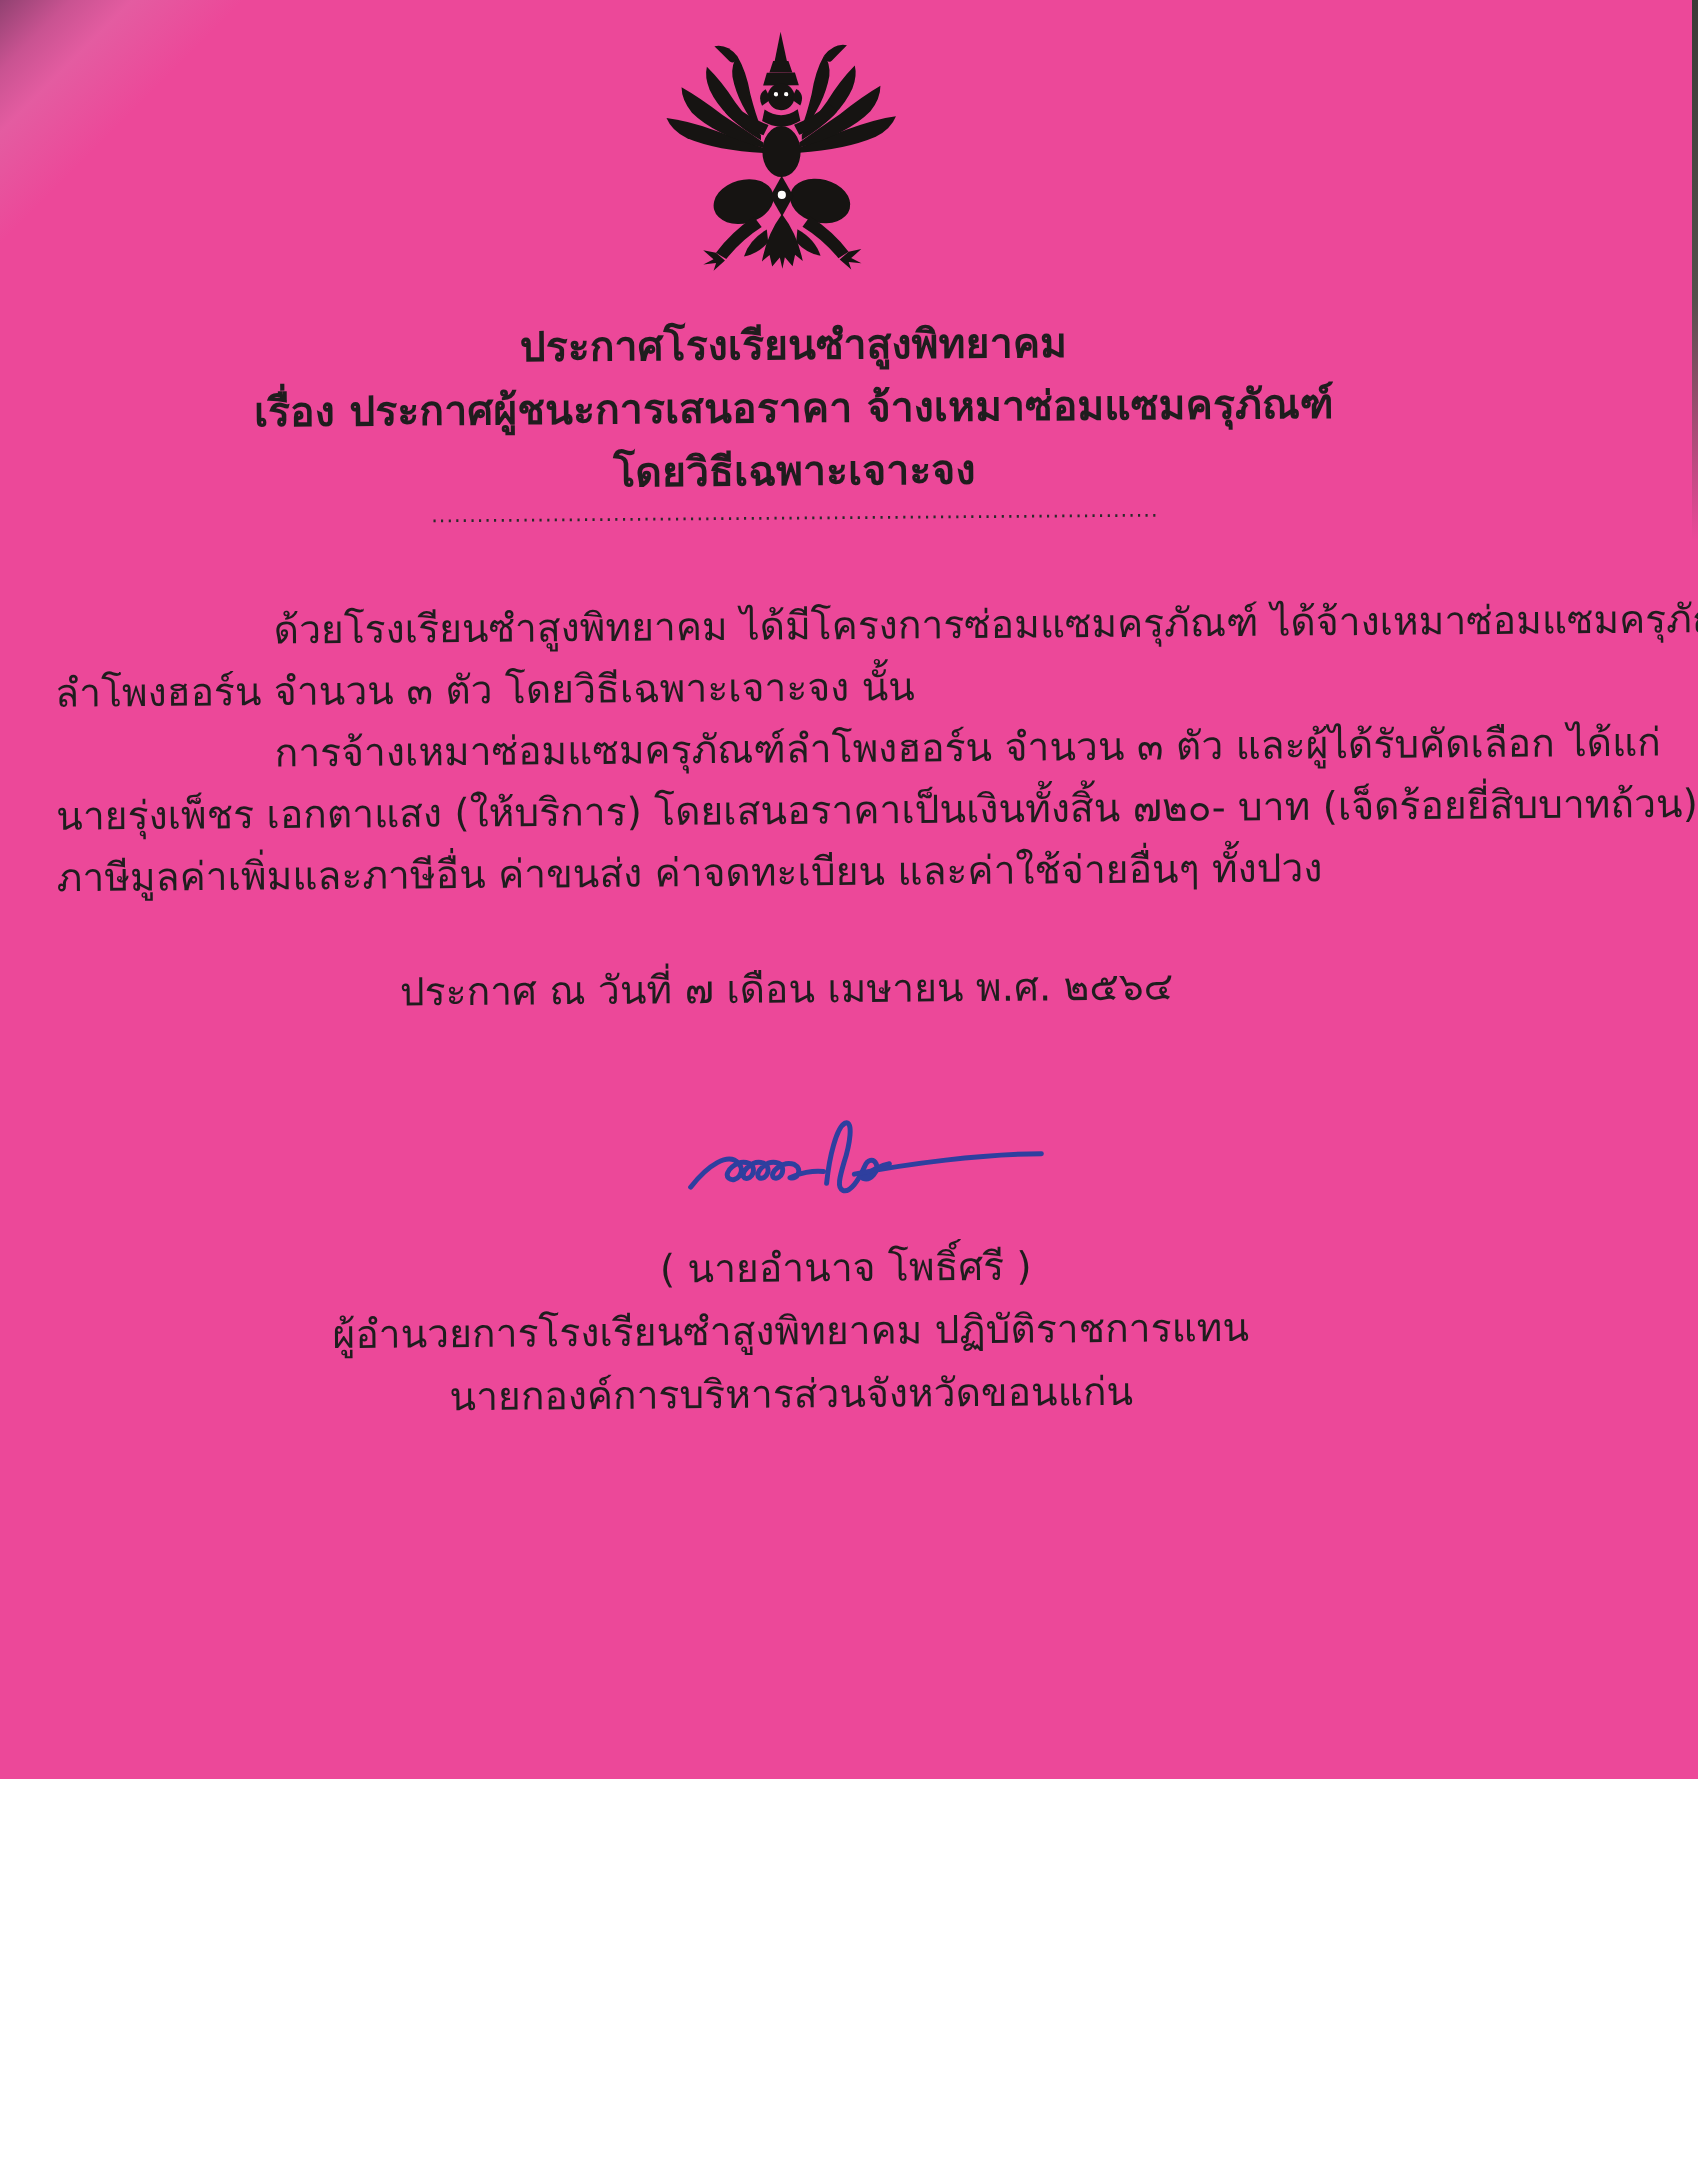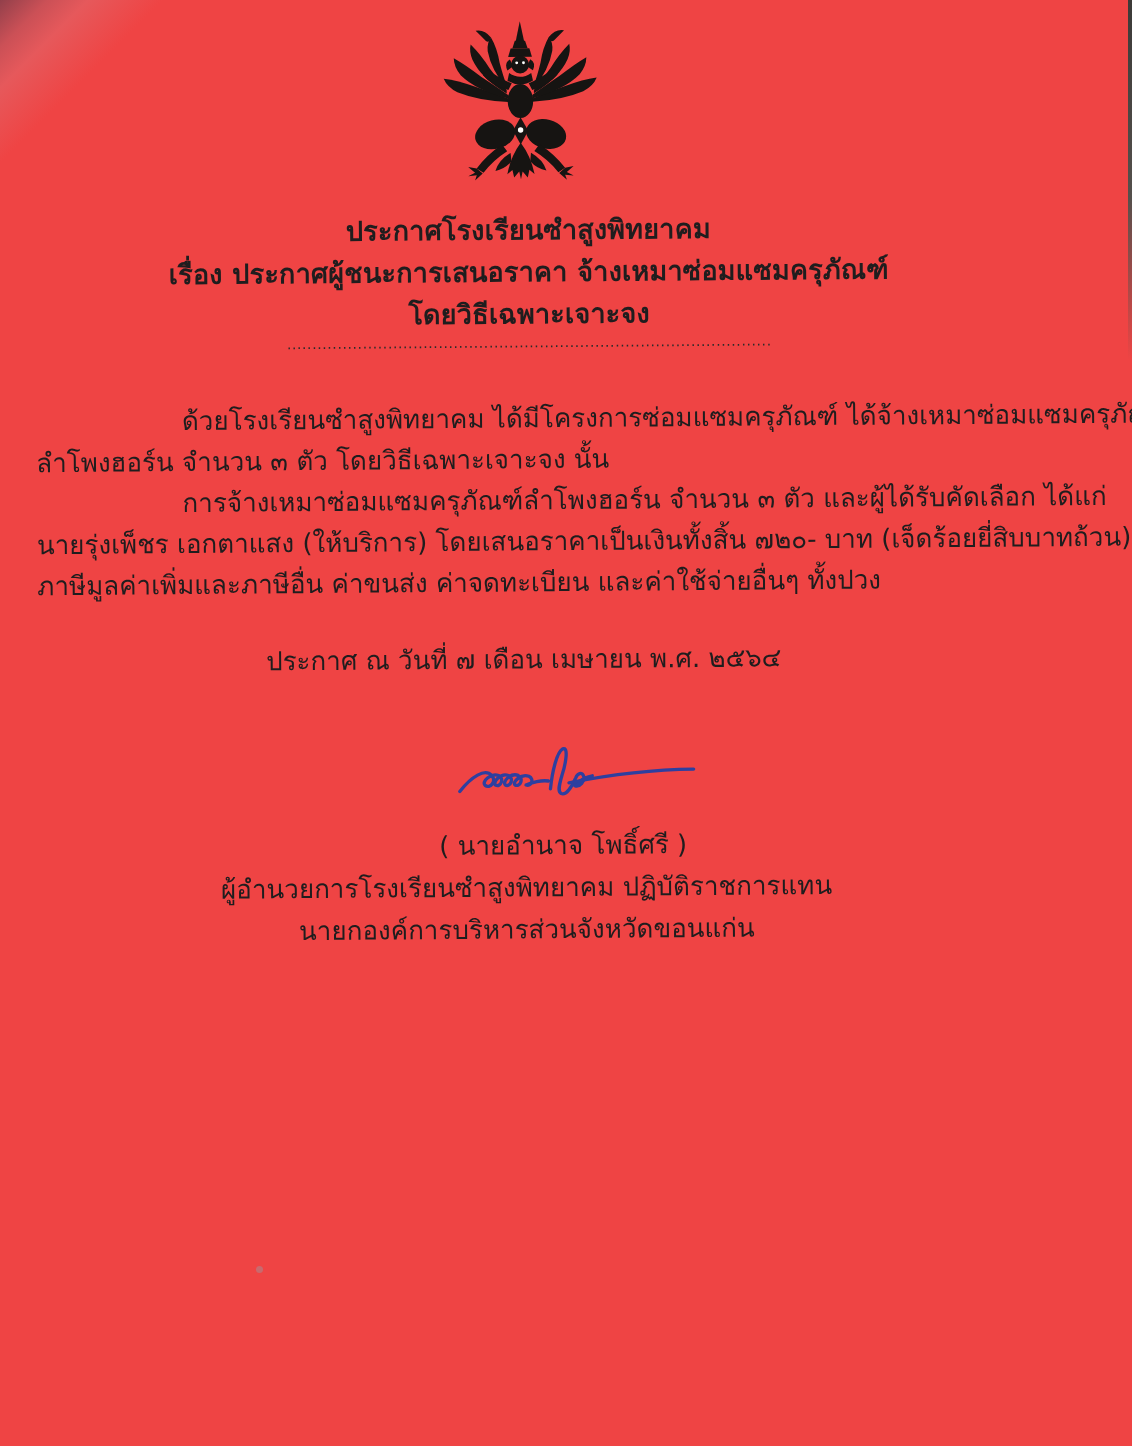--- a/index.html
+++ b/index.html
@@ -1,19 +1,19 @@
 <!DOCTYPE html>
 <html><head>
 <meta charset="utf-8">
 <style>
   html,body{margin:0;padding:0;}
   .page{
     position:relative;
-    width:1132px;height:1446px;
-    background:#ef4444;
+    width:1132px;height:1186px;
+    background:#ec4899;
     overflow:hidden;
     font-family:"DejaVu Sans","Liberation Sans",sans-serif;
     color:#1f1d1e;
   }
   
   .scan-shadow-tl{
     position:absolute;left:0;top:0;width:170px;height:170px;
     background:linear-gradient(135deg,
       rgba(70,60,80,0.55) 0%,
       rgba(120,108,128,0.30) 14%,

